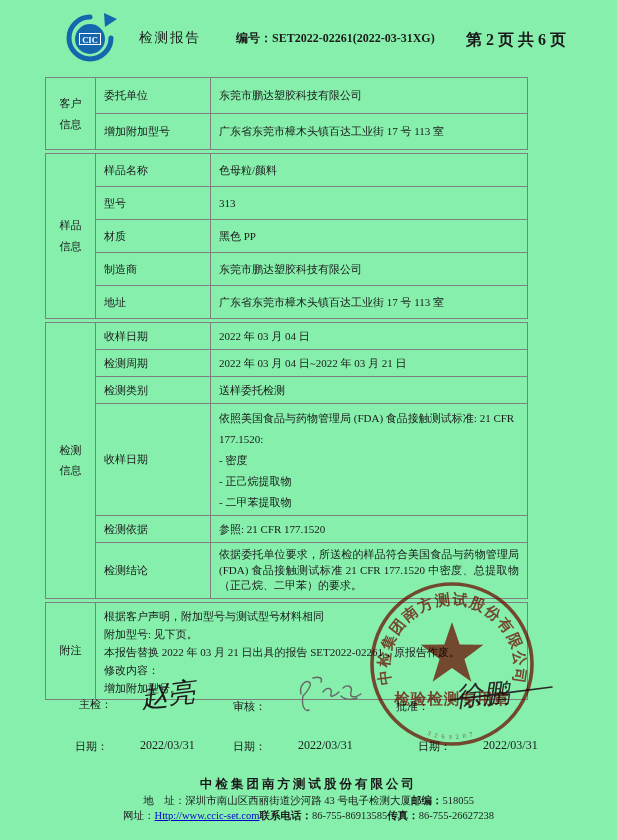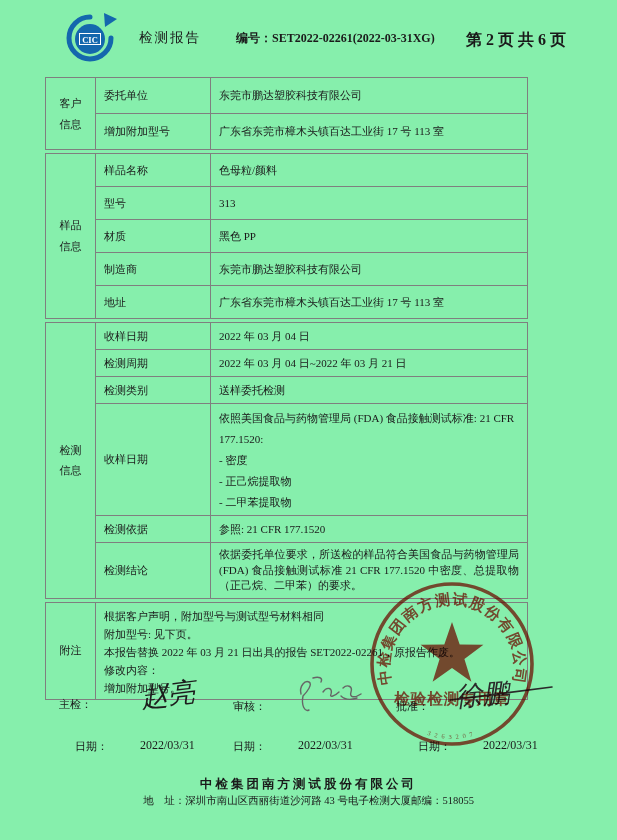--- a/index.html
+++ b/index.html
@@ -33,21 +33,21 @@
 
   
   .stamp{left:363px;top:575px;width:178px;height:178px;opacity:0.9;mix-blend-mode:multiply;}
 
   
   .f-center{left:0;width:617px;text-align:center;}
   .f-company{top:776px;font-size:12.5px;font-weight:bold;letter-spacing:3px;}
   .f-addr{top:794px;font-size:10.5px;}
   .f-web{top:809px;font-size:10.5px;}
   .link{color:#0000cc;text-decoration:underline;}
-  .gap-l{}
+  .gap-l{font-weight:bold;}
 </style>
 </head>
 <body>
 
 <div class="page">
 
   <div class="abs" style="left:60px;top:12px;width:60px;height:52px;">
     <svg width="60" height="52" viewBox="0 0 60 52">
       <path d="M30 5 A21 21 0 1 0 51 26" fill="none" stroke="#1467ad" stroke-width="5" stroke-linecap="round"></path>
       <polygon points="44,1 57,7 45,15" fill="#1467ad"></polygon>
@@ -168,21 +168,21 @@
         <td class="note" colspan="2">根据客户声明，附加型号与测试型号材料相同
 附加型号: 见下页。
 本报告替换 2022 年 03 月 21 日出具的报告 SET2022-02261，原报告作废。
 修改内容：
 增加附加型号。</td>
       </tr>
     </tbody>
       </table>
   </div>
 
-  <div class="abs sig-label" style="left:59px;top:697px;">主检：</div>
+  <div class="abs sig-label" style="left:79px;top:697px;">主检：</div>
   <div class="abs" style="left:130px;top:672px;">
     <svg width="90" height="50" viewBox="0 0 90 50">
       <text x="12" y="35" font-size="27" fill="#1c1c1c" transform="rotate(-7 12 35)" style="font-style:italic">赵亮</text>
     </svg>
   </div>
 
   <div class="abs sig-label" style="left:233px;top:699px;">审核：</div>
   <div class="abs" style="left:293px;top:672px;">
     <svg width="72" height="45" viewBox="0 0 72 45">
       <g fill="none" stroke="#666" stroke-width="1.4" stroke-linecap="round">
@@ -225,14 +225,17 @@
           <textPath href="#arcBot" startOffset="50%" text-anchor="middle">3263207</textPath>
         </text>
       </g>
     </svg>
   </div>
 
   <div class="abs f-center f-company">中检集团南方测试股份有限公司</div>
   <div class="abs f-center f-addr">
     <span>地　址：</span><span>深圳市南山区西丽街道沙河路 43 号电子检测大厦</span><span class="gap-l">邮编：</span><span>518055</span>
   </div>
+  <div class="abs f-center f-web">
+    <span>网址：</span><a class="link" href="#">Http://www.ccic-set.com</a><span class="gap-l">联系电话：</span><span>86-755-86913585</span><span class="gap-l">传真：</span><span>86-755-26627238</span>
+  </div>
 
 </div>
 
 </body></html>

